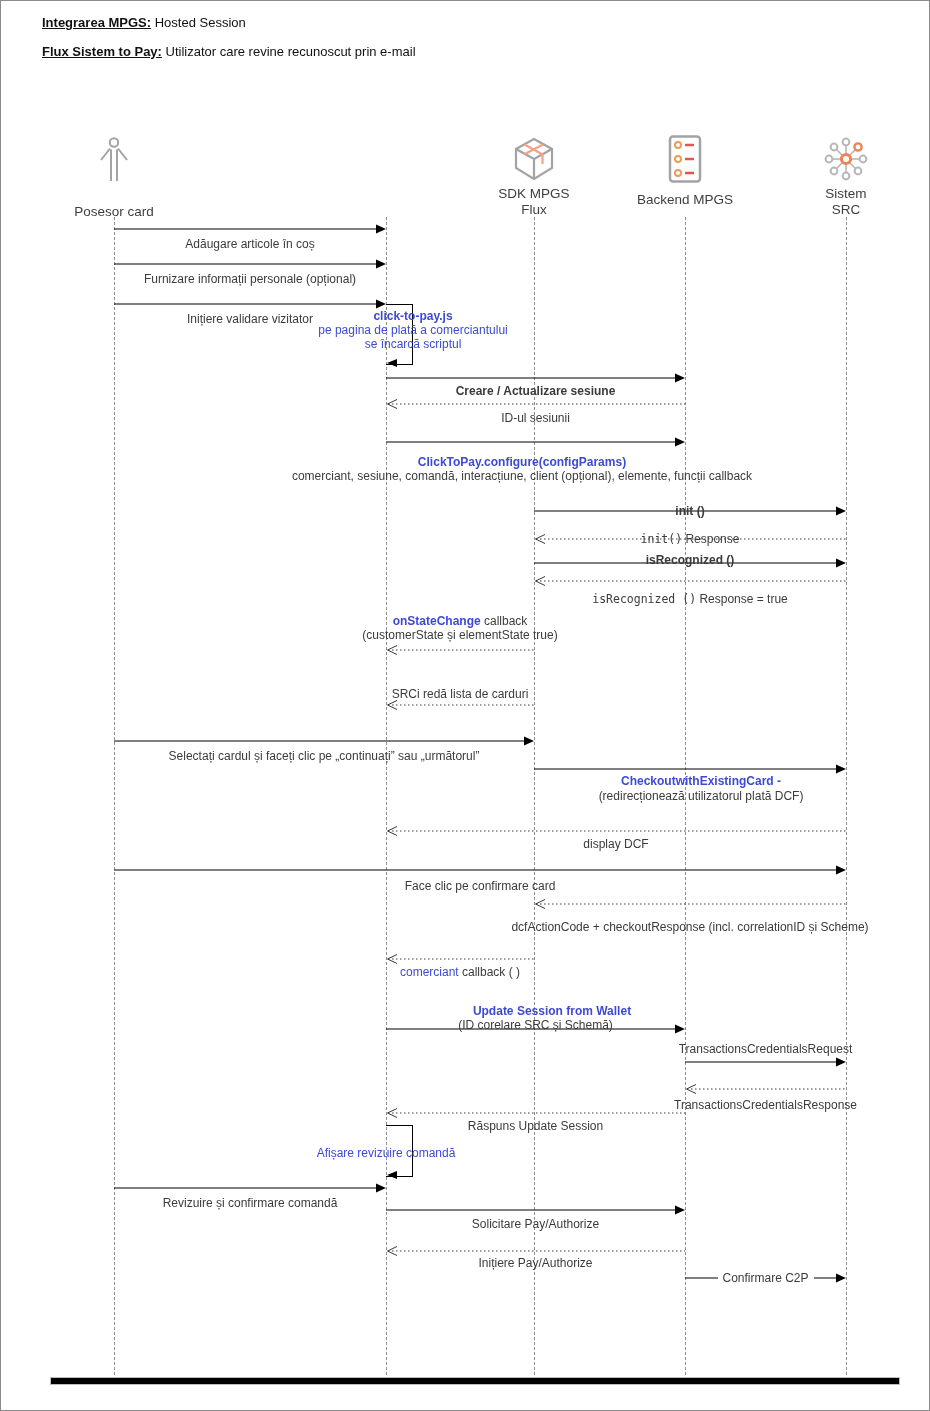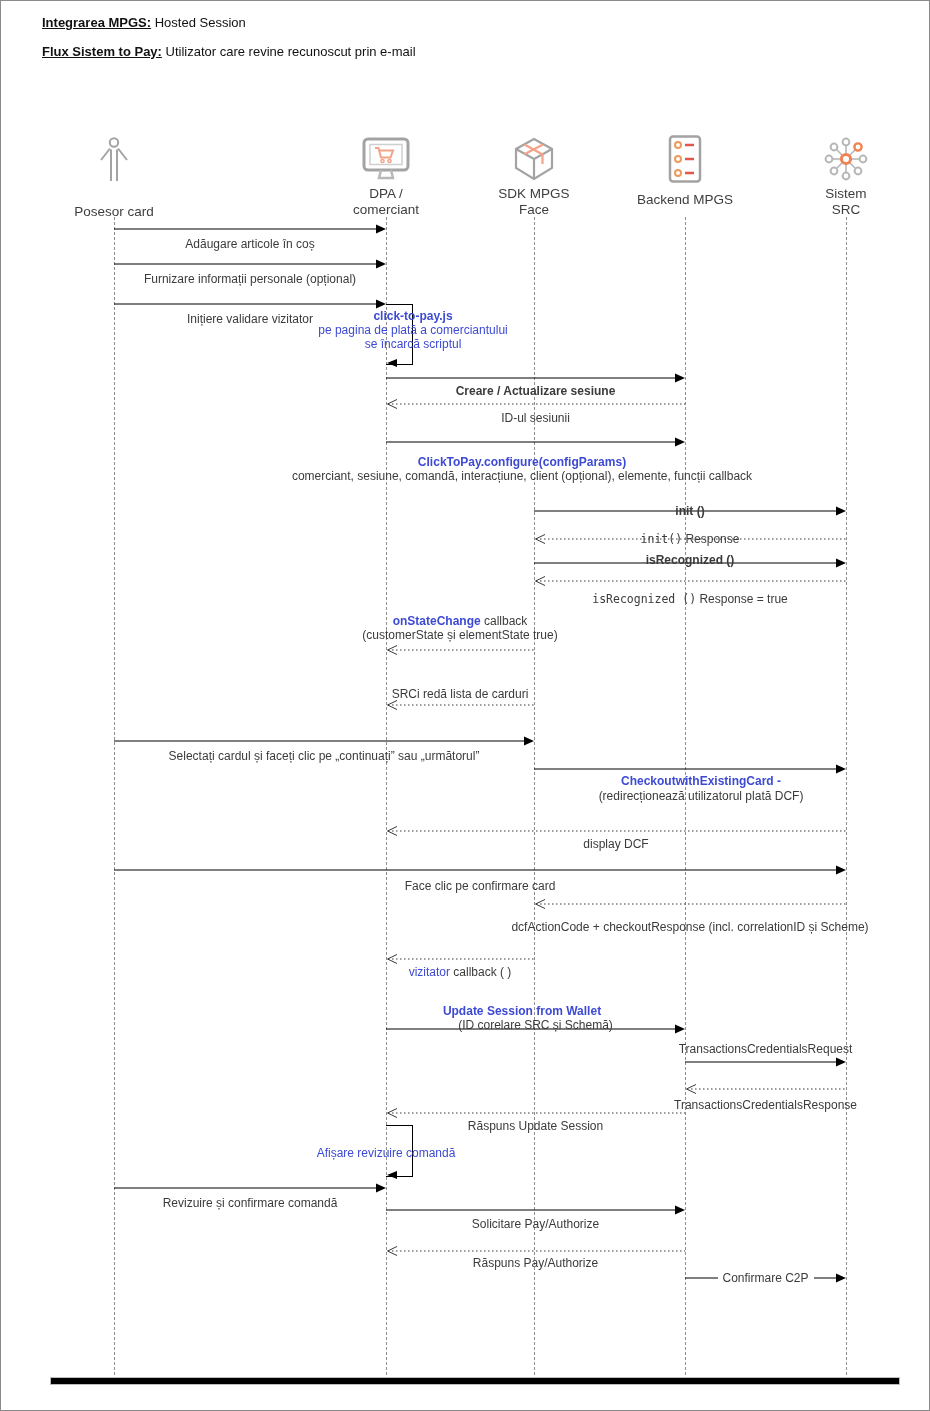--- a/index.html
+++ b/index.html
@@ -39,49 +39,33 @@
             <path d="M29,23 L20,11.5"></path>
     <path d="M13,12.5 L13,44"></path>
             <path d="M19,12.5 L19,44"></path>
   </svg>
         </div>
         <div class="actor-label" style="margin-top: 21px;">
           <div>Posesor card</div>
         </div>
       </div>
       <div class="lifeline" style="left: 113px; top: 216px; height: 1163px;"></div>
-      <div class="actor" style="left: 320px; top: 132px; width: 130px;">
-        <div class="actor-icon">
-          <svg width="50" height="46" viewBox="0 0 50 46" fill="none">
-    <rect x="3" y="2" width="44" height="31" rx="4" stroke="#a3a3a3" stroke-width="3"></rect>
-    <rect x="9" y="7.5" width="32" height="20" stroke="#cfcfcf" stroke-width="1.5"></rect>
-    <path d="M14,11 h3.5 l2.5,9.5 h9.5 l2.5,-7 H18.5" stroke="#f2a388" stroke-width="2"></path>
-    <circle cx="21.5" cy="24" r="1.6" stroke="#f2a388" stroke-width="1.5"></circle>
-    <circle cx="28.5" cy="24" r="1.6" stroke="#f2a388" stroke-width="1.5"></circle>
-    <path d="M20,33 L18,41 H32 L30,33" stroke="#b8b8b8" stroke-width="2.5"></path>
-  </svg>
-        </div>
-        <div class="actor-label">
-          <div>DPA /</div>
-          <div>comerciant</div>
-        </div>
-      </div>
       <div class="lifeline" style="left: 385px; top: 216px; height: 1163px;"></div>
       <div class="actor" style="left: 468px; top: 132px; width: 130px;">
         <div class="actor-icon">
           <svg width="46" height="46" viewBox="0 0 46 46" fill="none" stroke-width="2.2">
     <path stroke="#a3a3a3" d="M23,2 L41,12 V31 L23,42 L5,31 V12 Z"></path>
     <path stroke="#a3a3a3" d="M5,12 L23,22 L41,12 M23,22 V42"></path>
     <path stroke="#f2a388" d="M13.5,7.5 L31.5,17.5 V27"></path>
     <path stroke="#f2a388" d="M32,7.5 L14,17 V17.5"></path>
   </svg>
         </div>
         <div class="actor-label">
           <div>SDK MPGS</div>
-          <div>Face</div>
+          <div>Flux</div>
         </div>
       </div>
       <div class="lifeline" style="left: 533px; top: 216px; height: 1163px;"></div>
       <div class="actor" style="left: 619px; top: 132px; width: 130px;">
         <div class="actor-icon">
           <svg width="40" height="48" viewBox="0 0 40 48" fill="none">
     <rect x="5" y="1.5" width="30" height="45" rx="3" stroke="#a3a3a3" stroke-width="2.5"></rect>
     <circle cx="13" cy="10" r="3" stroke="#ef9a5a" stroke-width="2"></circle>
     <line x1="20" y1="10" x2="29" y2="10" stroke="#e2574c" stroke-width="2.5"></line>
     <circle cx="13" cy="24" r="3" stroke="#ef9a5a" stroke-width="2"></circle>
@@ -248,28 +232,28 @@
           <path d="M11,1.5 L1.5,6 L11,10.5" fill="none" stroke="#3a3a3a" stroke-width="1"></path>
         </svg>
       </div>
       <div class="lbl" style="top: 919px; left: 689px;"><span>dcfActionCode + checkoutResponse (incl. correlationID și Scheme)</span></div>
       <div class="msg" style="left: 385px; top: 952px; width: 148px;">
         <svg width="148" height="12">
           <line x1="2" y1="6" x2="148" y2="6" stroke="#3a3a3a" stroke-width="1.2" stroke-dasharray="1.5,2.5"></line>
           <path d="M11,1.5 L1.5,6 L11,10.5" fill="none" stroke="#3a3a3a" stroke-width="1"></path>
         </svg>
       </div>
-      <div class="lbl" style="top: 964px; left: 459px;"><span class="s-blue">vizitator</span><span> callback ( )</span></div>
+      <div class="lbl" style="top: 964px; left: 459px;"><span class="s-blue">comerciant</span><span> callback ( )</span></div>
       <div class="msg" style="left: 385px; top: 1022px; width: 299px;">
         <svg width="299" height="12">
           <line x1="0" y1="6" x2="290" y2="6" stroke="#000" stroke-width="1.2"></line>
           <path d="M289,1.5 L299,6 L289,10.5 Z" fill="#000"></path>
         </svg>
       </div>
-      <div class="lbl" style="top: 1003px; left: 521px;"><span class="s-blue-bold">Update Session from Wallet</span></div>
+      <div class="lbl" style="top: 1003px; left: 551px;"><span class="s-blue-bold">Update Session from Wallet</span></div>
       <div class="lbl" style="top: 1017px; left: 534.5px;"><span>(ID corelare SRC și Schemă)</span></div>
       <div class="msg" style="left: 684px; top: 1055px; width: 161px;">
         <svg width="161" height="12">
           <line x1="0" y1="6" x2="152" y2="6" stroke="#000" stroke-width="1.2"></line>
           <path d="M151,1.5 L161,6 L151,10.5 Z" fill="#000"></path>
         </svg>
       </div>
       <div class="lbl" style="top: 1041px; left: 764.5px;"><span>TransactionsCredentialsRequest</span></div>
       <div class="msg" style="left: 684px; top: 1082px; width: 161px;">
         <svg width="161" height="12">
@@ -298,21 +282,21 @@
           <path d="M289,1.5 L299,6 L289,10.5 Z" fill="#000"></path>
         </svg>
       </div>
       <div class="lbl" style="top: 1216px; left: 534.5px;"><span>Solicitare Pay/Authorize</span></div>
       <div class="msg" style="left: 385px; top: 1244px; width: 299px;">
         <svg width="299" height="12">
           <line x1="2" y1="6" x2="299" y2="6" stroke="#3a3a3a" stroke-width="1.2" stroke-dasharray="1.5,2.5"></line>
           <path d="M11,1.5 L1.5,6 L11,10.5" fill="none" stroke="#3a3a3a" stroke-width="1"></path>
         </svg>
       </div>
-      <div class="lbl" style="top: 1255px; left: 534.5px;"><span>Răspuns Pay/Authorize</span></div>
+      <div class="lbl" style="top: 1255px; left: 534.5px;"><span>Inițiere Pay/Authorize</span></div>
       <div class="msg" style="left: 684px; top: 1271px; width: 161px;">
         <svg width="161" height="12">
           <line x1="0" y1="6" x2="152" y2="6" stroke="#000" stroke-width="1.2"></line>
           <path d="M151,1.5 L161,6 L151,10.5 Z" fill="#000"></path>
         </svg>
       </div>
       <div class="lbl bg" style="top: 1270px; left: 764.5px;"><span>Confirmare C2P</span></div>
       <div class="selfmsg" style="left: 385px; top: 303px; width: 26px; height: 59px;"></div>
       <div class="selfarrow" style="left: 386px; top: 357.5px;"></div>
       <div class="lbl" style="top: 308px; left: 412px;"><span class="s-blue-bold">click-to-pay.js</span></div>

